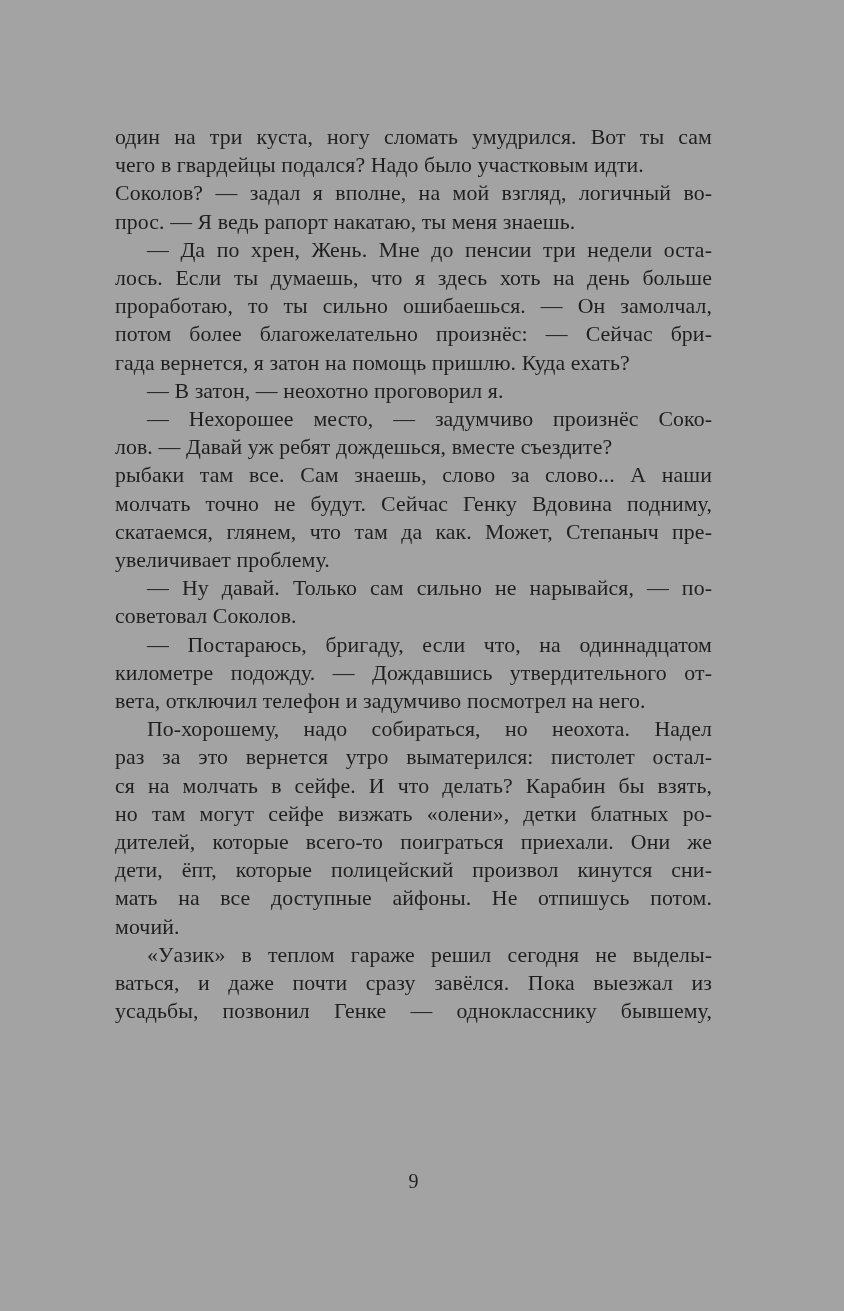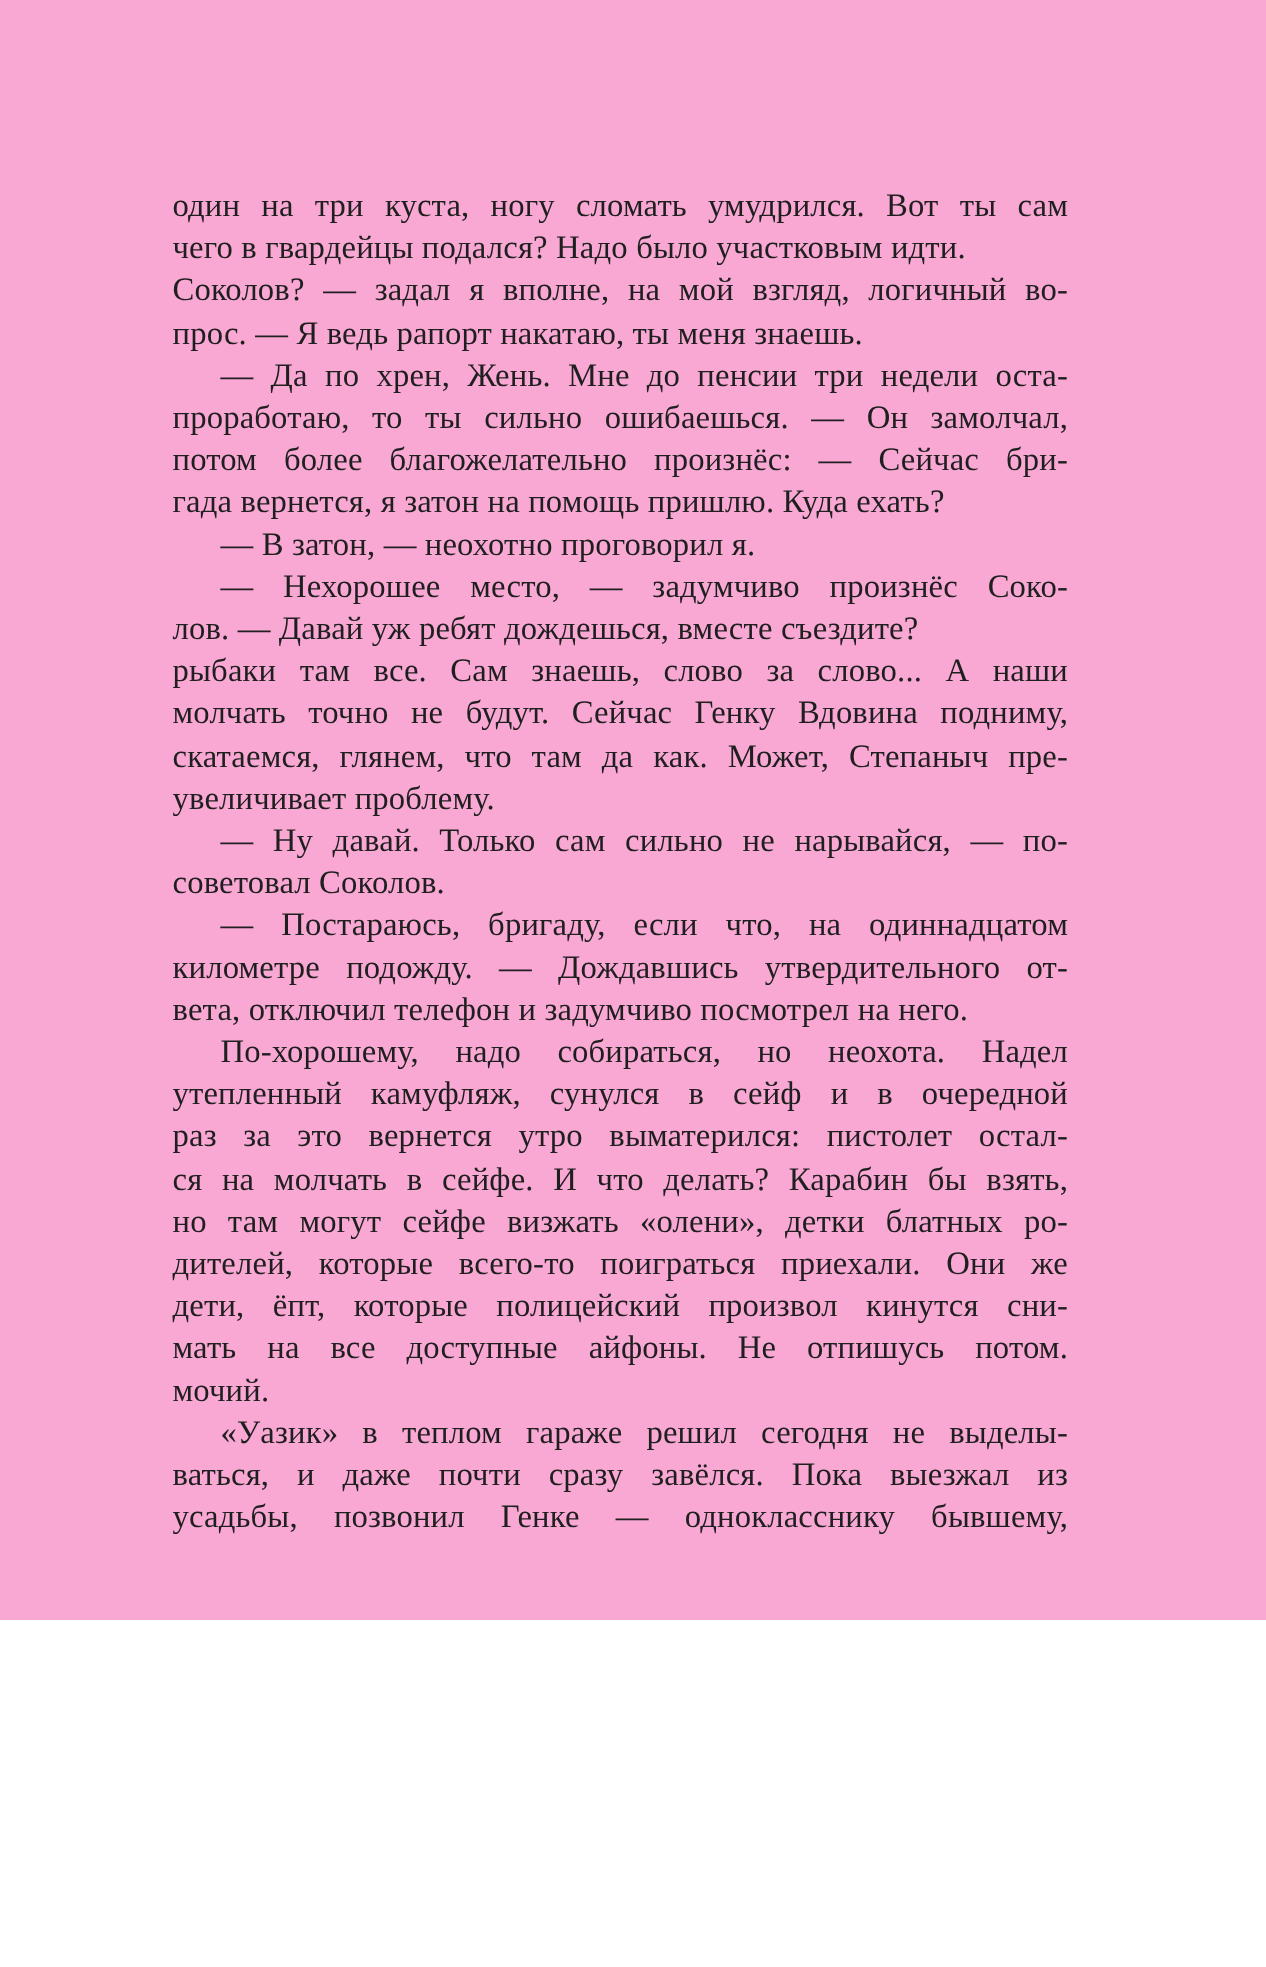--- a/index.html
+++ b/index.html
@@ -3,22 +3,22 @@
 <meta charset="utf-8">
 <style>
   html, body {
     margin: 0;
     padding: 0;
     background: #ffffff;
   }
   .page {
     position: relative;
     width: 844px;
-    height: 1080px;
-    background: #f9a8d4;
+    height: 1311px;
+    background: #a3a3a3;
     overflow: hidden;
     font-family: "Liberation Serif", serif;
   }
   .text-block {
     position: absolute;
     left: 115px;
     top: 123px;
     width: 597px;
     font-size: 21.8px;
     line-height: 28.2px;
@@ -61,20 +61,21 @@
       <div class="paragraph">
         <div class="line">один на три куста, ногу сломать умудрился. Вот ты сам</div>
         <div class="line last">чего в гвардейцы подался? Надо было участковым идти.</div>
       </div>
       <div class="paragraph">
         <div class="line">Соколов? — задал я вполне, на мой взгляд, логичный во-</div>
         <div class="line last">прос. — Я ведь рапорт накатаю, ты меня знаешь.</div>
       </div>
       <div class="paragraph">
         <div class="line indent">— Да по хрен, Жень. Мне до пенсии три недели оста-</div>
+        <div class="line">лось. Если ты думаешь, что я здесь хоть на день больше</div>
         <div class="line">проработаю, то ты сильно ошибаешься. — Он замолчал,</div>
         <div class="line">потом более благожелательно произнёс: — Сейчас бри-</div>
         <div class="line last">гада вернется, я затон на помощь пришлю. Куда ехать?</div>
       </div>
       <div class="paragraph">
         <div class="line indent last">— В затон, — неохотно проговорил я.</div>
       </div>
       <div class="paragraph">
         <div class="line indent">— Нехорошее место, — задумчиво произнёс Соко-</div>
         <div class="line last">лов. — Давай уж ребят дождешься, вместе съездите?</div>
@@ -89,21 +90,20 @@
         <div class="line indent">— Ну давай. Только сам сильно не нарывайся, — по-</div>
         <div class="line last">советовал Соколов.</div>
       </div>
       <div class="paragraph">
         <div class="line indent">— Постараюсь, бригаду, если что, на одиннадцатом</div>
         <div class="line">километре подожду. — Дождавшись утвердительного от-</div>
         <div class="line last">вета, отключил телефон и задумчиво посмотрел на него.</div>
       </div>
       <div class="paragraph">
         <div class="line indent">По-хорошему, надо собираться, но неохота. Надел</div>
-        <div class="line">утепленный камуфляж, сунулся в сейф и в очередной</div>
         <div class="line">раз за это вернется утро выматерился: пистолет остал-</div>
         <div class="line">ся на молчать в сейфе. И что делать? Карабин бы взять,</div>
         <div class="line">но там могут сейфе визжать «олени», детки блатных ро-</div>
         <div class="line">дителей, которые всего-то поиграться приехали. Они же</div>
         <div class="line">дети, ёпт, которые полицейский произвол кинутся сни-</div>
         <div class="line">мать на все доступные айфоны. Не отпишусь потом.</div>
         <div class="line last">мочий.</div>
       </div>
       <div class="paragraph">
         <div class="line indent">«Уазик» в теплом гараже решил сегодня не выделы-</div>

